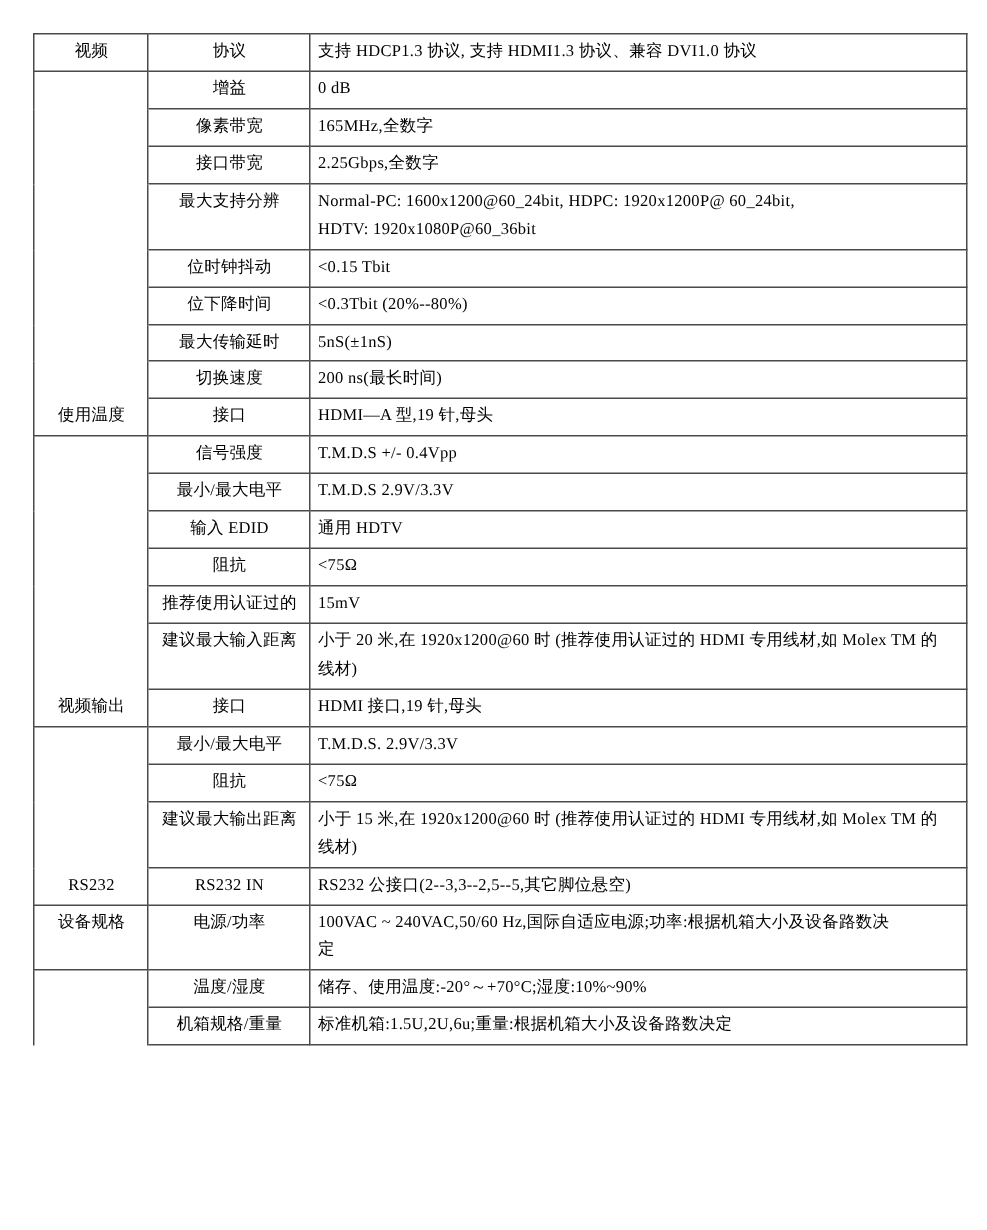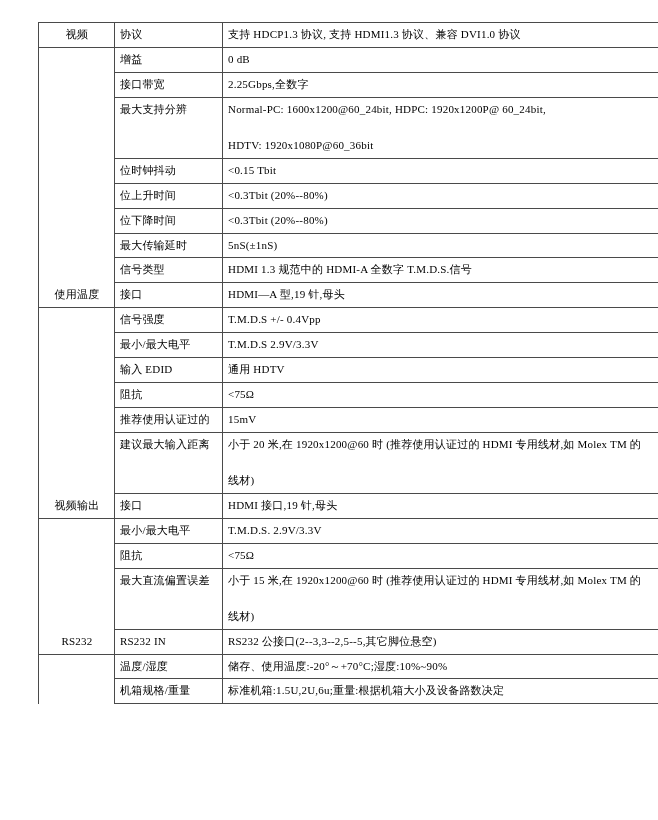--- a/index.html
+++ b/index.html
@@ -12,21 +12,21 @@
     height: 820px;
     font-family: "Liberation Serif", "DejaVu Serif", serif;
     color: #000000;
     overflow: hidden;
   }
   .sheet {
     position: relative;
     width: 622px;
     height: 820px;
     box-sizing: border-box;
-    padding: 22px 14px 14px 38px;
+    padding: 22px 14px 14px 22px;
   }
   table.spec {
     border-collapse: collapse;
     width: 622px;
     table-layout: fixed;
     font-size: 11px;
     line-height: 1.45;
   }
   table.spec col.c1 { width: 76px; }
   table.spec col.c2 { width: 108px; }
@@ -42,30 +42,31 @@
   td.cat {
     text-align: center;
     font-size: 11.5px;
   }
   td.cat.blank {
     border-top-color: transparent;
     border-bottom-color: transparent;
   }
   td.item {
     font-size: 11px;
+    text-align: center;
   }
   td.val {
     font-size: 11px;
   }
   td.val .line {
     display: block;
     white-space: pre-wrap;
   }
   td.val .line + .line {
-    margin-top: 20px;
+    margin-top: 3px;
   }
 </style>
 </head>
 <body>
 
 <div class="sheet">
   <table class="spec">
     <colgroup>
       <col class="c1">
       <col class="c2">
@@ -81,20 +82,27 @@
         </tr>
         <tr>
           <td class="cat blank"></td>
           <td class="item">增益</td>
           <td class="val">
             <span class="line">0 dB</span>
           </td>
         </tr>
         <tr>
           <td class="cat blank"></td>
+          <td class="item">像素带宽</td>
+          <td class="val">
+            <span class="line">165MHz,全数字</span>
+          </td>
+        </tr>
+        <tr>
+          <td class="cat blank"></td>
           <td class="item">接口带宽</td>
           <td class="val">
             <span class="line">2.25Gbps,全数字</span>
           </td>
         </tr>
         <tr>
           <td class="cat blank"></td>
           <td class="item">最大支持分辨</td>
           <td class="val">
             <span class="line">Normal-PC: 1600x1200@60_24bit, HDPC: 1920x1200P@ 60_24bit,</span>
@@ -103,44 +111,37 @@
         </tr>
         <tr>
           <td class="cat blank"></td>
           <td class="item">位时钟抖动</td>
           <td class="val">
             <span class="line">&lt;0.15 Tbit</span>
           </td>
         </tr>
         <tr>
           <td class="cat blank"></td>
-          <td class="item">位上升时间</td>
+          <td class="item">位下降时间</td>
           <td class="val">
             <span class="line">&lt;0.3Tbit (20%--80%)</span>
           </td>
         </tr>
         <tr>
           <td class="cat blank"></td>
-          <td class="item">位下降时间</td>
-          <td class="val">
-            <span class="line">&lt;0.3Tbit (20%--80%)</span>
-          </td>
-        </tr>
-        <tr>
-          <td class="cat blank"></td>
           <td class="item">最大传输延时</td>
           <td class="val">
             <span class="line">5nS(±1nS)</span>
           </td>
         </tr>
         <tr>
           <td class="cat blank"></td>
-          <td class="item">信号类型</td>
-          <td class="val">
-            <span class="line">HDMI 1.3 规范中的 HDMI-A 全数字 T.M.D.S.信号</span>
+          <td class="item">切换速度</td>
+          <td class="val">
+            <span class="line">200 ns(最长时间)</span>
           </td>
         </tr>
         <tr>
           <td class="cat">使用温度</td>
           <td class="item">接口</td>
           <td class="val">
             <span class="line">HDMI—A 型,19 针,母头</span>
           </td>
         </tr>
         <tr>
@@ -202,31 +203,39 @@
         </tr>
         <tr>
           <td class="cat blank"></td>
           <td class="item">阻抗</td>
           <td class="val">
             <span class="line">&lt;75Ω</span>
           </td>
         </tr>
         <tr>
           <td class="cat blank"></td>
-          <td class="item">最大直流偏置误差</td>
+          <td class="item">建议最大输出距离</td>
           <td class="val">
             <span class="line">小于 15 米,在 1920x1200@60 时 (推荐使用认证过的 HDMI 专用线材,如 Molex TM 的</span>
             <span class="line">线材)</span>
           </td>
         </tr>
         <tr>
           <td class="cat">RS232</td>
           <td class="item">RS232 IN</td>
           <td class="val">
             <span class="line">RS232 公接口(2--3,3--2,5--5,其它脚位悬空)</span>
+          </td>
+        </tr>
+        <tr>
+          <td class="cat">设备规格</td>
+          <td class="item">电源/功率</td>
+          <td class="val">
+            <span class="line">100VAC ~ 240VAC,50/60 Hz,国际自适应电源;功率:根据机箱大小及设备路数决</span>
+            <span class="line">定</span>
           </td>
         </tr>
         <tr>
           <td class="cat blank"></td>
           <td class="item">温度/湿度</td>
           <td class="val">
             <span class="line">储存、使用温度:-20°～+70°C;湿度:10%~90%</span>
           </td>
         </tr>
         <tr>

